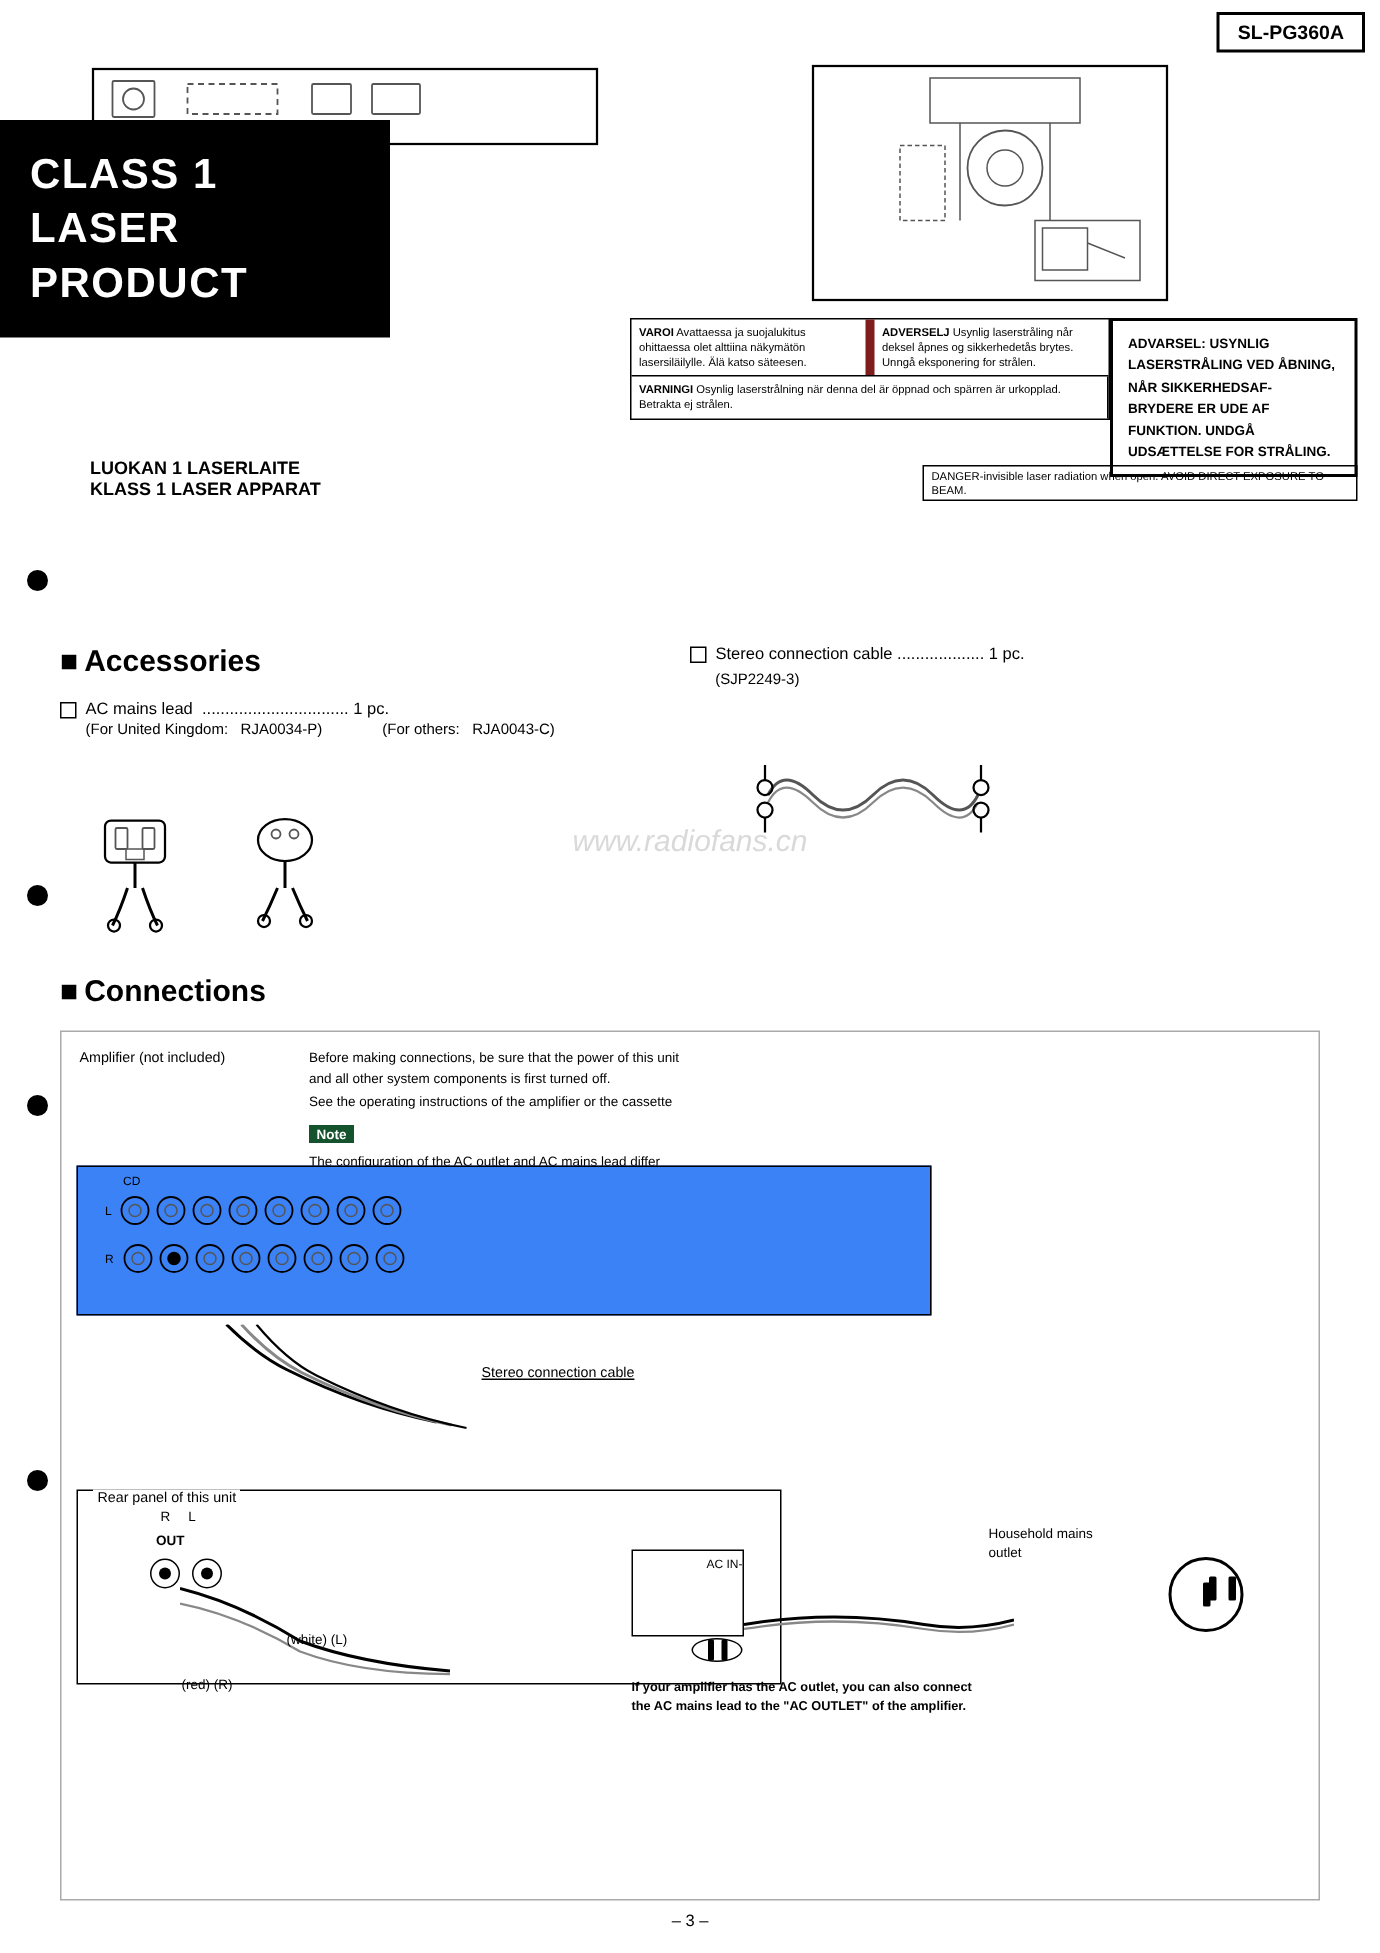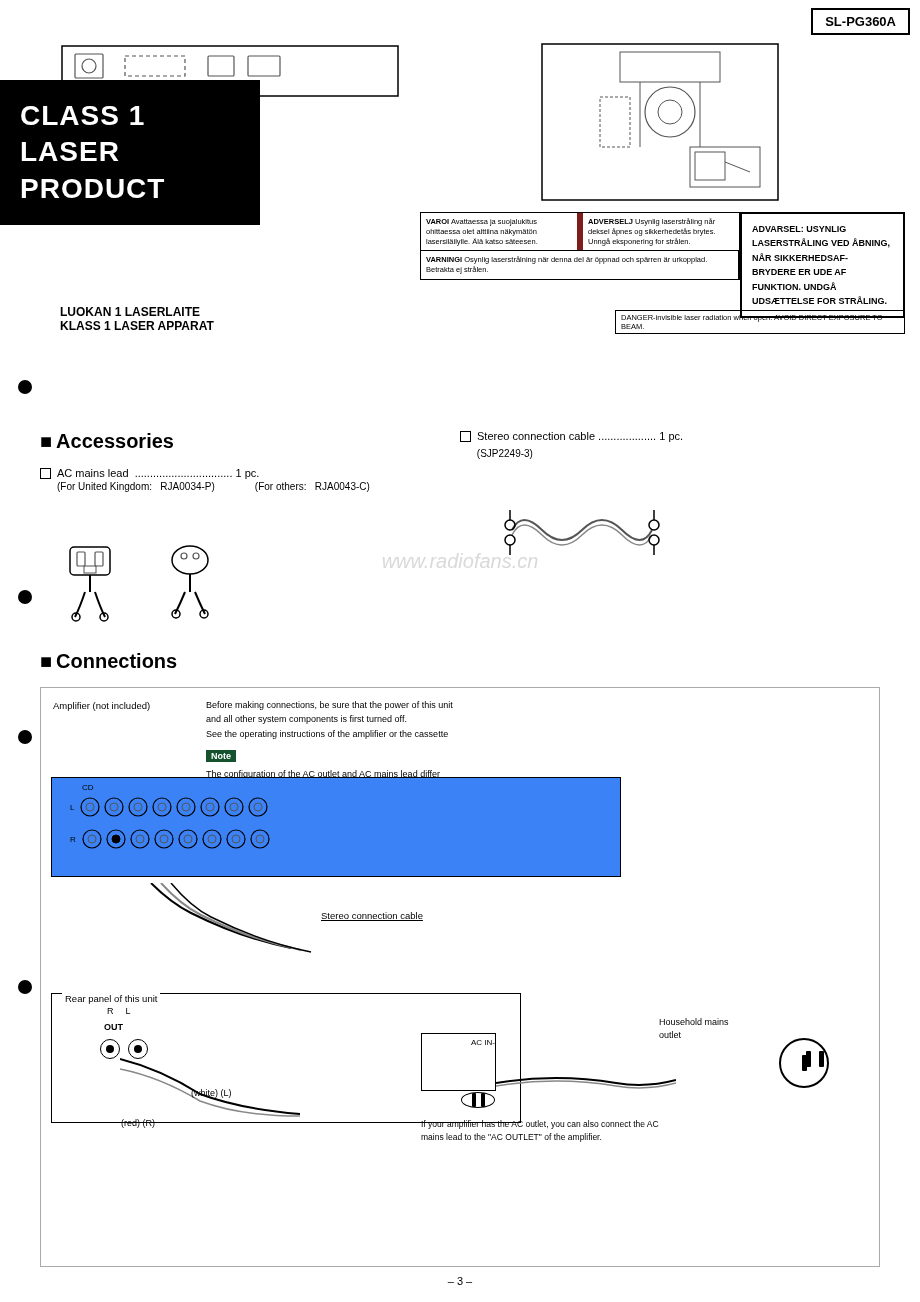--- a/index.html
+++ b/index.html
@@ -350,21 +350,21 @@
       <div style="width:5px;height:16px;background:#000;border-radius:1px;"></div>
 
     </div>
 
     <div style="position:absolute;top:363px;right:55px;display:flex;gap:8px;">
       <div style="width:5px;height:16px;background:#000;border-radius:1px;"></div>
       <div style="width:5px;height:16px;background:#000;border-radius:1px;"></div>
     </div>
 
 
-    <div style="position:absolute;top:430px;left:380px;width:240px;font-size:8.5px;line-height:1.5;">If your amplifier has the AC outlet, you can also connect the AC mains lead to the "AC OUTLET" of the amplifier.</div>
+    <div style="position:absolute;top:430px;left:380px;width:240px;font-size:8.5px;line-height:1.5;font-weight:bold;">If your amplifier has the AC outlet, you can also connect the AC mains lead to the "AC OUTLET" of the amplifier.</div>
 
   </div>
 </div>
 
 <div class="bullet" style="top:730px;"></div>
 
 <div class="bullet" style="top:980px;"></div>
 
 <div class="watermark">www.radiofans.cn</div>
 

